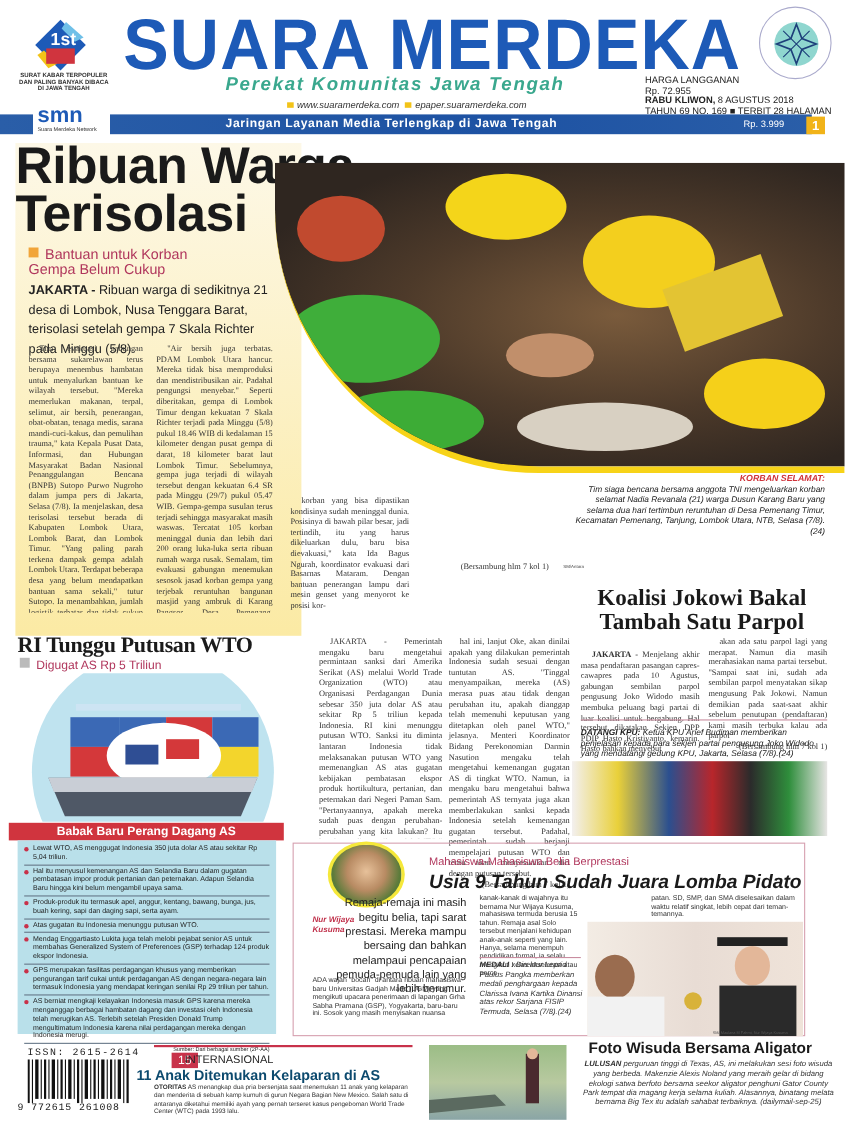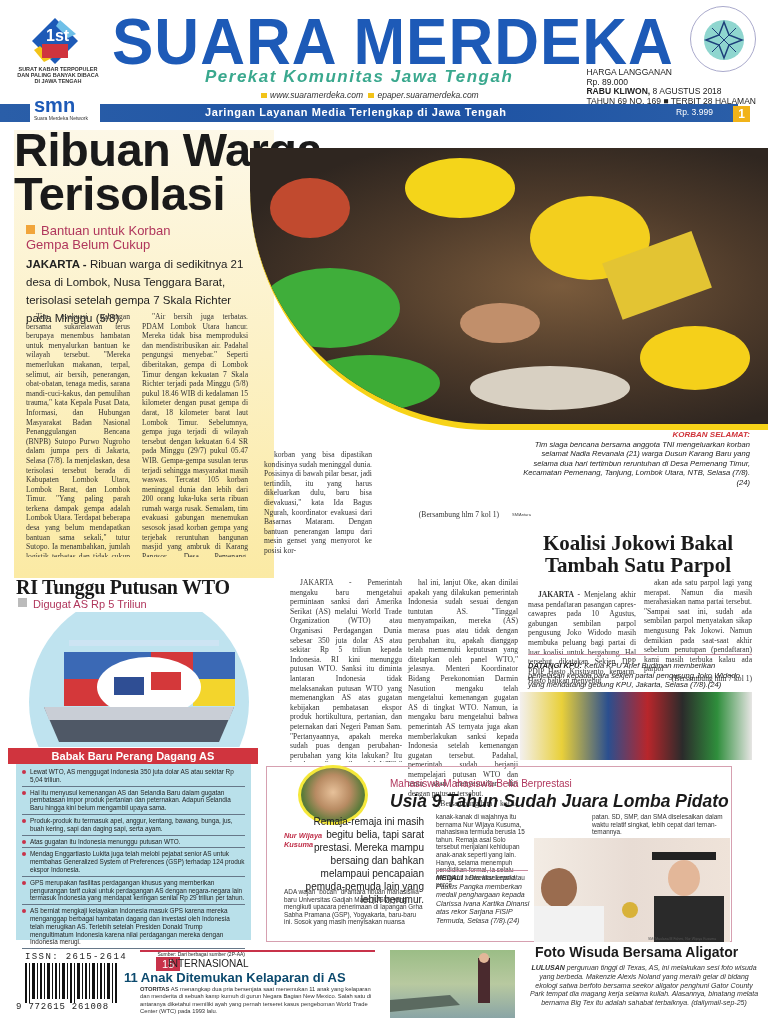--- a/index.html
+++ b/index.html
@@ -93,21 +93,21 @@
 <div class="abs verif">
   <svg width="66" height="66" viewBox="0 0 66 66">
     <circle cx="33" cy="33" r="20" fill="#8fd6cf"></circle>
     <path d="M33 15 L38 28 L51 33 L38 38 L33 51 L28 38 L15 33 L28 28 Z" fill="none" stroke="#1d3f7a" stroke-width="1.5"></path>
     <path d="M21 21 L45 45 M45 21 L21 45" stroke="#1d3f7a" stroke-width="1"></path>
   </svg>
 </div>
 
 <div class="abs price-block sans">
   <div>HARGA LANGGANAN</div>
-  <div>Rp. 89.000</div>
+  <div>Rp. 72.955</div>
   <div><b>RABU KLIWON,</b> <span>8 AGUSTUS 2018</span></div>
   <div>TAHUN 69 NO. 169 ■ TERBIT 28 HALAMAN</div>
 </div>
 
 <div class="abs netbar"></div>
 <div class="abs smn-logo">
   <div style="font:bold 20px 'Liberation Sans',sans-serif;color:#1d5ab7;line-height:20px;padding-left:4px">smn</div>
   <div style="font:5px 'Liberation Sans',sans-serif;color:#333;padding-left:4px">Suara Merdeka Network</div>
 </div>
 <div class="abs netbar-title sans">Jaringan Layanan Media Terlengkap di Jawa Tengah</div>

